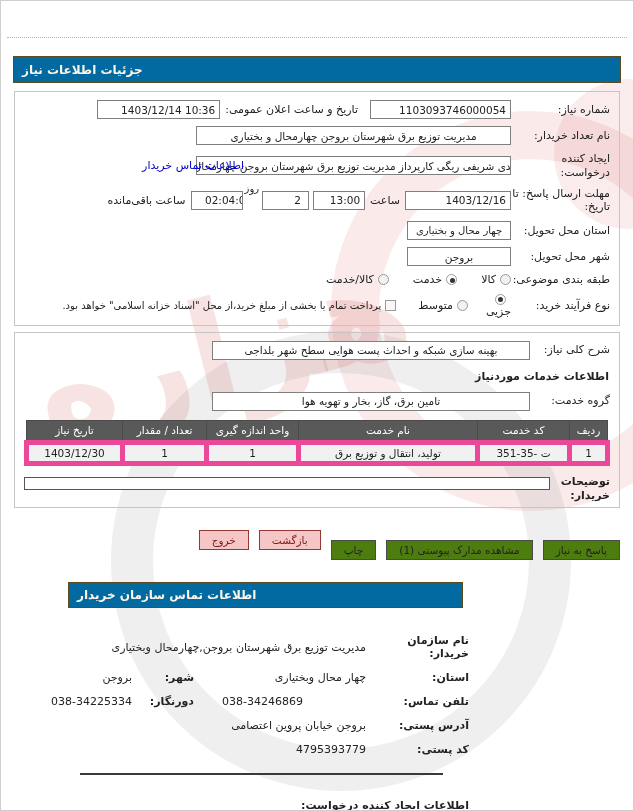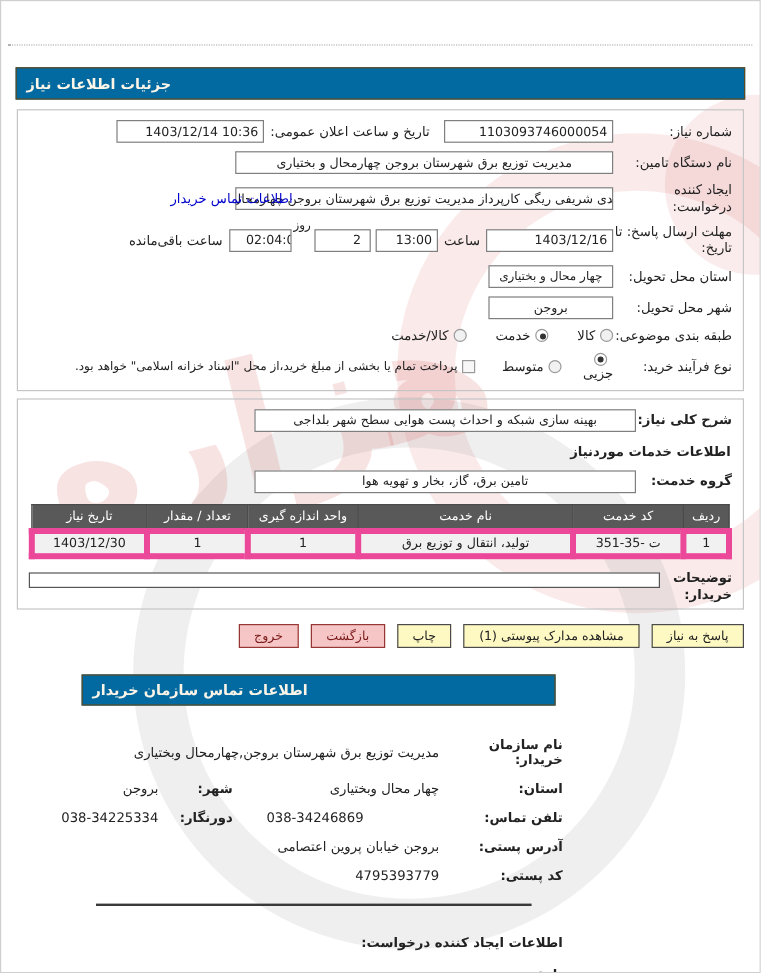--- a/index.html
+++ b/index.html
@@ -32,21 +32,21 @@
     direction:rtl;
   }
   .brown-bar.narrow { margin:22px 170px 0 67px; height:26px; padding:0 18px 0 8px; font-size:12px; }
 
   
   .panel { margin:8px 13px 0 13px; border:1px solid #c5c5c5; padding:8px 9px 4px 9px;
     direction:rtl; background:transparent; }
   .panel2 { margin-top:6px; }
   .frow { display:flex; align-items:center; margin-bottom:7px; direction:rtl; }
   .lbl { width:99px; flex-shrink:0; line-height:1.25; color:#222; }
-  .lbl.b, .b { font-weight:bold; }
+  .lbl.b, .b { font-weight:normal; }
   .fbox {
     border:1px solid #7f7f7f; background:#fff; height:19px;
     display:flex; align-items:center; justify-content:center;
     padding:0 4px; overflow:hidden; white-space:nowrap; font-size:10.5px;
   }
   .fbox.right { justify-content:flex-end; }
   .ltr { direction:ltr; unicode-bidi:embed;padding-left:28px; }
   .w140{width:141px;} .w122{width:123px;} .w315{width:315px;} .w105{width:106px;}
   .w52{width:52px;} .w47{width:47px;} .w104{width:104px;} .w318{width:318px;} .gap4{margin-right:4px;}
   .word { margin:0 5px; white-space:nowrap; }
@@ -76,21 +76,21 @@
   .notes-row { display:flex; align-items:flex-start; margin-top:9px; direction:rtl; }
   .notes-lbl { width:60px; flex-shrink:0; font-weight:bold; line-height:1.3; }
   .notes-box { flex:1; height:13px; border:1px solid #555; background:#fff; margin-top:2px; }
 
   .svc-heading { font-weight:bold; margin:10px 1px 9px 0; }
 
   
   .btn-row { display:flex; direction:rtl; margin:12px 13px 0 13px; gap:10px; align-items:center; }
   .btn { height:20px; display:flex; align-items:center; justify-content:center;
     padding:0 12px; font-size:10.5px; white-space:nowrap; cursor:default; }
-  .btn.green { background:#fef9c3; border:1px solid #4a4a4a; color:#222; }
+  .btn.green { background:#4d7c0f; border:1px solid #4a4a4a; color:#222;margin-top:20px; }
   .btn.pink { background:#f6c6c6; border:1px solid #953734; color:#7a1a1a; }
 
   
   .contact-block { direction:rtl; margin:26px 164px 0 20px; }
   .c-row { display:flex; align-items:center; margin-bottom:11px; }
   .c-lbl { width:103px; flex-shrink:0; font-weight:bold; }
   .c-val { width:172px; flex-shrink:0; }
   .c-lbl2 { width:62px; flex-shrink:0; font-weight:bold; }
   .divider { margin:17px 190px 0 79px; border-top:2px solid #3a3a3a; }
   .creator-block { direction:rtl; margin:24px 164px 0 20px; }
@@ -120,21 +120,21 @@
     <div class="panel">
 
       <div class="frow">
         <div class="lbl">شماره نیاز:</div>
         <div class="fbox right w140 ltr">1103093746000054</div>
         <div class="word" style="margin-right:12px;">تاریخ و ساعت اعلان عمومی:</div>
         <div class="fbox right w122 ltr">1403/12/14 10:36</div>
       </div>
 
       <div class="frow">
-        <div class="lbl">نام دستگاه تامین:</div>
+        <div class="lbl">نام تعداد خریدار:</div>
         <div class="fbox w315">مدیریت توزیع برق شهرستان بروجن چهارمحال و بختیاری</div>
       </div>
 
       <div class="frow">
         <div class="lbl">ایجاد کننده درخواست:</div>
         <div class="fbox w315">مهدی شریفی ریگی کارپرداز مدیریت توزیع برق شهرستان بروجن چهارمحال و</div>
         <a href="#" class="contact-link">اطلاعات تماس خریدار</a>
       </div>
 
       <div class="frow">

